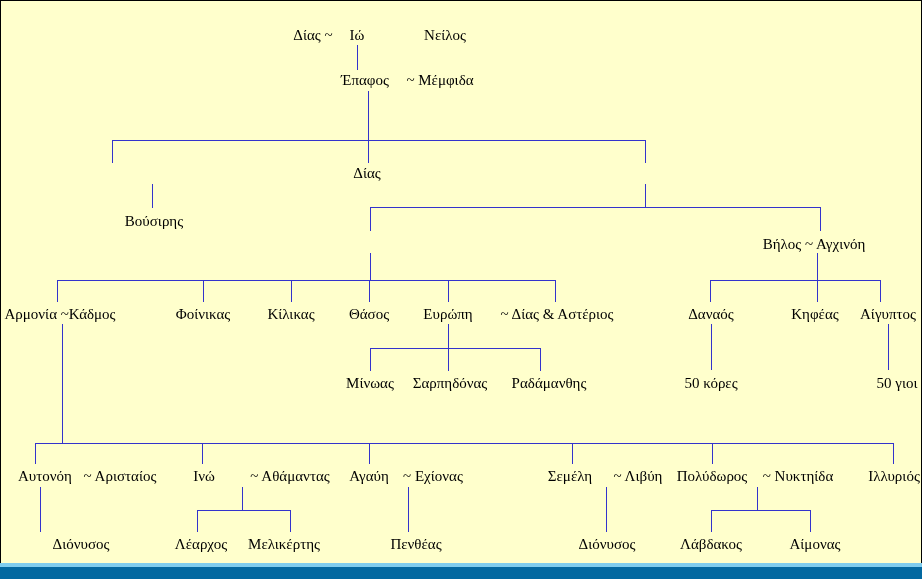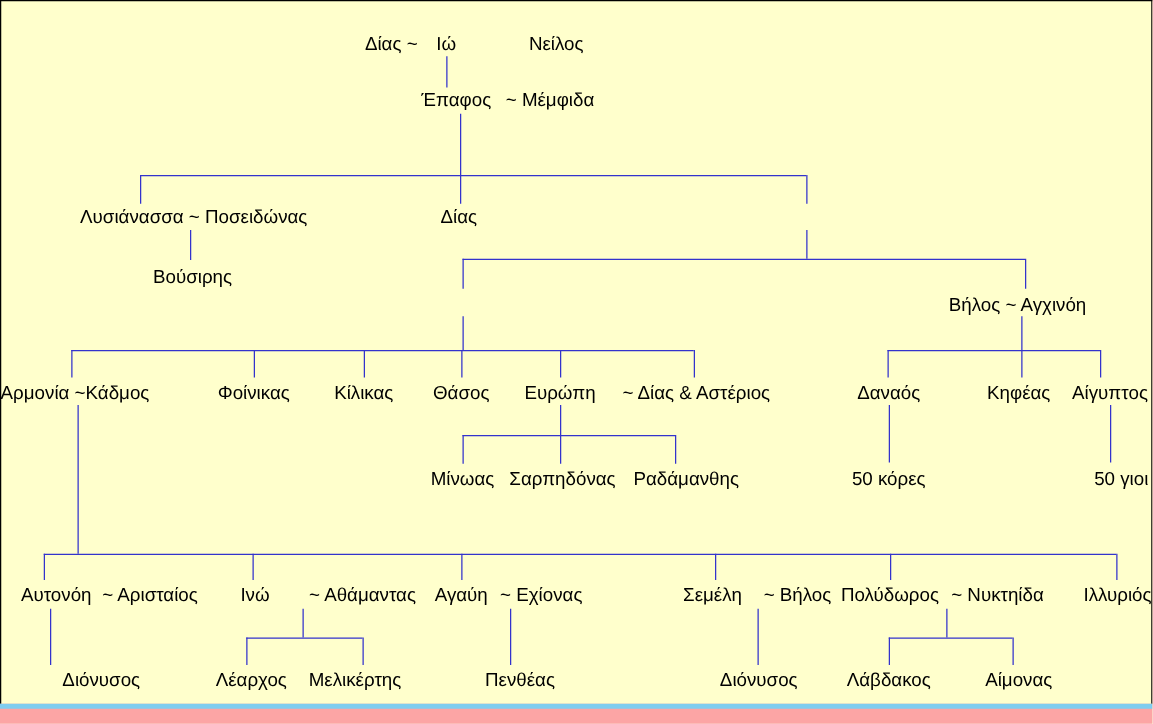--- a/index.html
+++ b/index.html
@@ -4,21 +4,21 @@
 <style>
   :root{
     --bg:#FFFFCC;
     --line:#3333CC;
     --bar:#7FCDEF;
     --text:#000000;
   }
   *{margin:0;padding:0;box-sizing:border-box;}
   html,body{width:922px;height:579px;}
   body{font-family:"Liberation Sans", sans-serif;background:#ffffff;}
-  .canvas{position:relative;width:922px;height:579px;background:#fca5a5;overflow:hidden;}
+  .canvas{position:relative;width:922px;height:579px;background:#0369a1;overflow:hidden;font-family:Liberation Serif, serif;}
   .paper{position:absolute;left:0;top:0;width:922px;height:563px;background:var(--bg);
          border-top:1px solid #000;border-left:1px solid #000;border-right:1px solid #000;}
   .bottom-bar{position:absolute;left:0;top:563px;width:922px;height:4px;background:var(--bar);}
   .vl{position:absolute;width:1.4px;background:var(--line);}
   .hl{position:absolute;height:1.4px;background:var(--line);}
   .node{position:absolute;transform:translateX(-50%);font-size:15px;line-height:17px;
         color:var(--text);white-space:pre;}
 </style>
 </head>
 <body>
@@ -85,21 +85,20 @@
   <div class="vl" style="left:711px;top:510px;height:22px"></div>
   <div class="vl" style="left:810px;top:510px;height:22px"></div>
 
   <span class="node" style="left:313px;top:27px">Δίας ~</span>
   <span class="node" style="left:357px;top:27px">Ιώ</span>
   <span class="node" style="left:445px;top:27px">Νείλος</span>
 
   <span class="node" style="left:365px;top:72px">Έπαφος</span>
   <span class="node" style="left:440px;top:72px">~ Μέμφιδα</span>
 
-  <span class="node" style="left:155px;top:165px">Λυσιάνασσα ~ Ποσειδώνας</span>
   <span class="node" style="left:367px;top:165px">Δίας</span>
 
   <span class="node" style="left:154px;top:213px">Βούσιρης</span>
 
   <span class="node" style="left:814px;top:236px">Βήλος ~ Αγχινόη</span>
 
   <span class="node" style="left:60px;top:306px">Αρμονία ~Κάδμος</span>
   <span class="node" style="left:203px;top:306px">Φοίνικας</span>
   <span class="node" style="left:291px;top:306px">Κίλικας</span>
   <span class="node" style="left:369px;top:306px">Θάσος</span>
@@ -115,21 +114,21 @@
   <span class="node" style="left:711px;top:375px">50 κόρες</span>
   <span class="node" style="left:897px;top:375px">50 γιοι</span>
 
   <span class="node" style="left:45px;top:468px">Αυτονόη</span>
   <span class="node" style="left:120px;top:468px">~ Αρισταίος</span>
   <span class="node" style="left:204px;top:468px">Ινώ</span>
   <span class="node" style="left:290px;top:468px">~ Αθάμαντας</span>
   <span class="node" style="left:369px;top:468px">Αγαύη</span>
   <span class="node" style="left:433px;top:468px">~ Εχίονας</span>
   <span class="node" style="left:570px;top:468px">Σεμέλη</span>
-  <span class="node" style="left:638px;top:468px">~ Βήλος</span>
+  <span class="node" style="left:638px;top:468px">~ Λιβύη</span>
   <span class="node" style="left:712px;top:468px">Πολύδωρος</span>
   <span class="node" style="left:798px;top:468px">~ Νυκτηίδα</span>
   <span class="node" style="left:894px;top:468px">Ιλλυριός</span>
 
   <span class="node" style="left:81px;top:536px">Διόνυσος</span>
   <span class="node" style="left:201px;top:536px">Λέαρχος</span>
   <span class="node" style="left:284px;top:536px">Μελικέρτης</span>
   <span class="node" style="left:416px;top:536px">Πενθέας</span>
   <span class="node" style="left:607px;top:536px">Διόνυσος</span>
   <span class="node" style="left:711px;top:536px">Λάβδακος</span>

